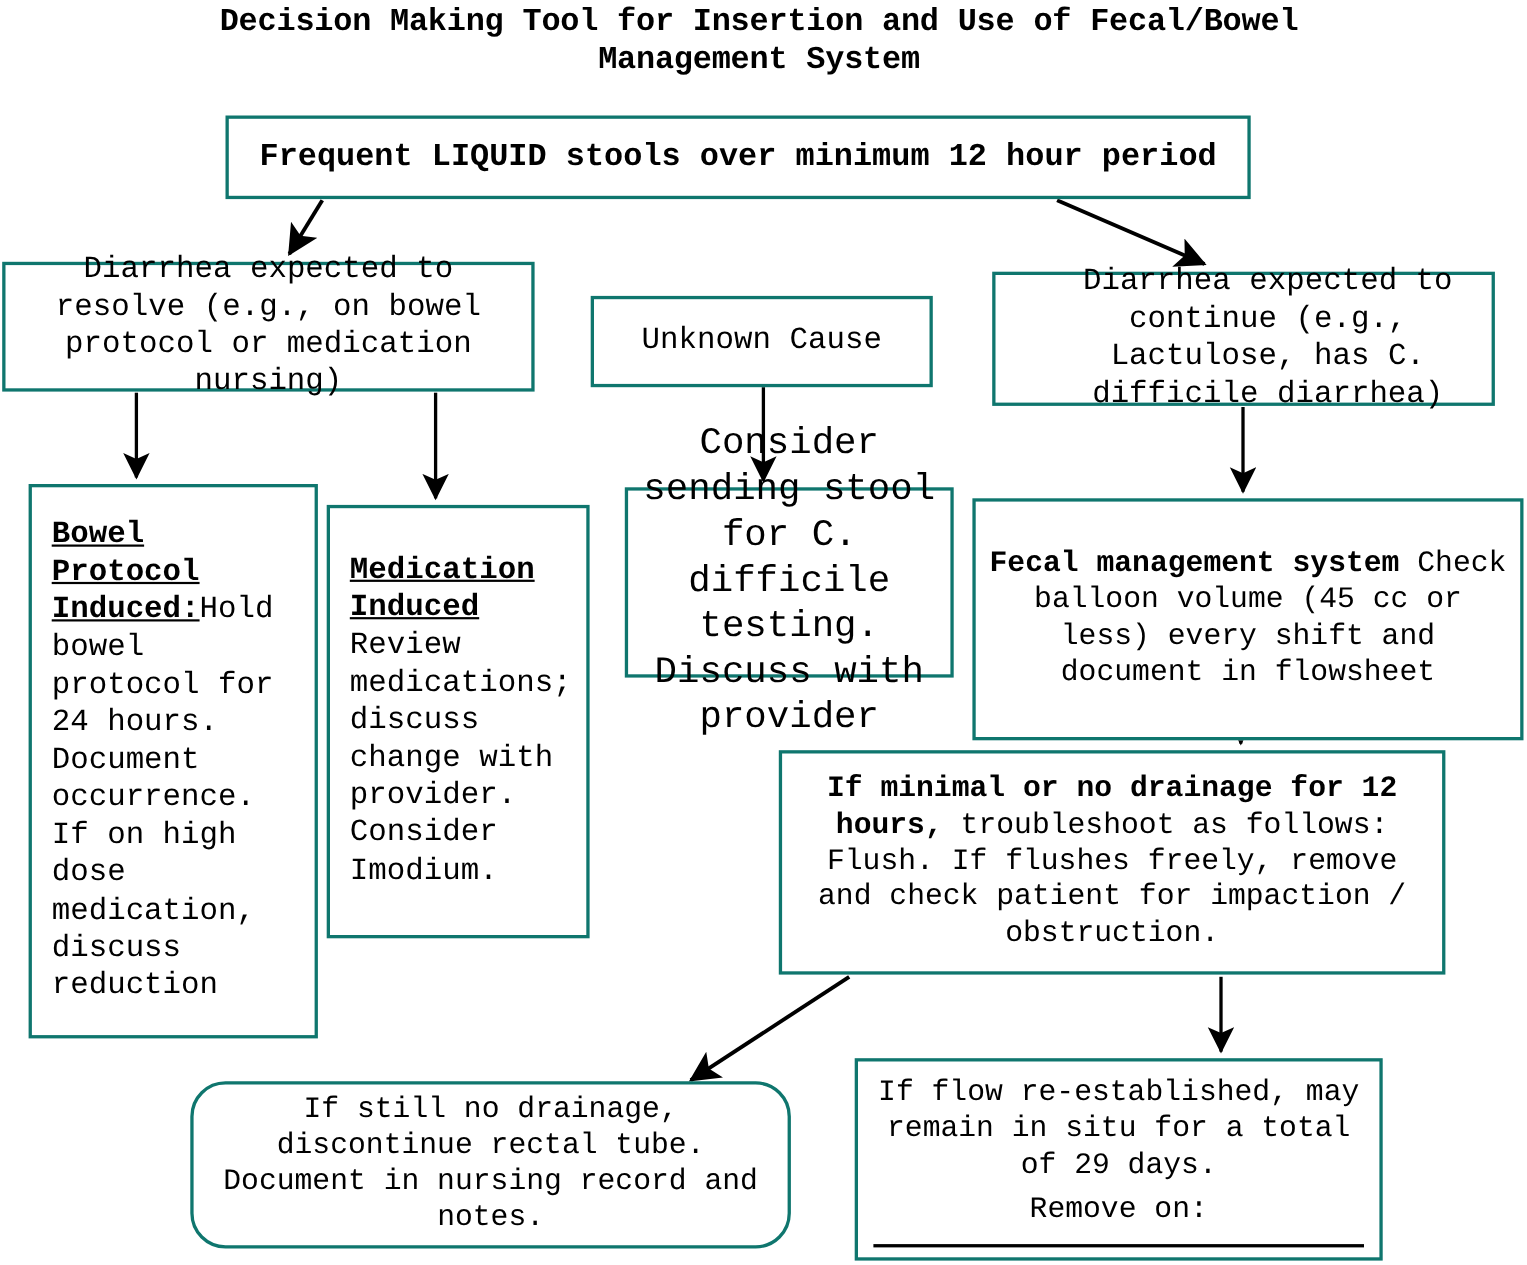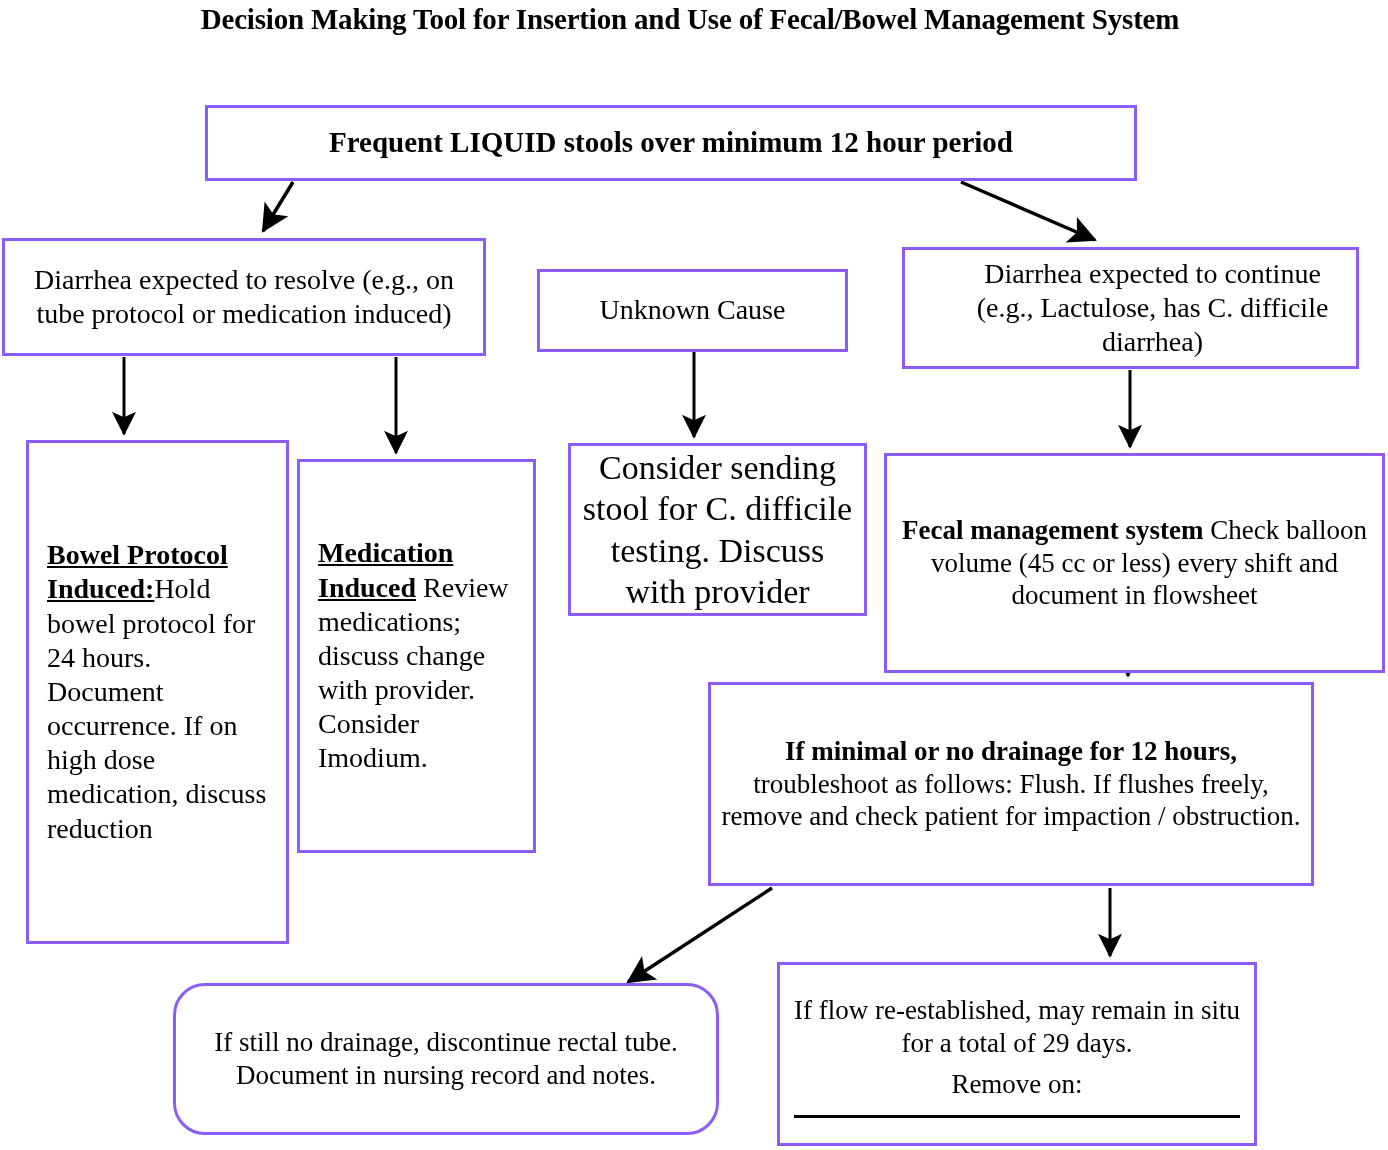--- a/index.html
+++ b/index.html
@@ -5,39 +5,39 @@
   html, body {
     margin: 0;
     padding: 0;
     background: #ffffff;
   }
   #canvas {
     position: relative;
     width: 1388px;
     height: 1150px;
     background: #ffffff;
-    font-family: Liberation Serif, serif;
+    font-family: Liberation Mono, monospace;
     color: #000000;
     overflow: hidden;
   }
   #title {
     position: absolute;
     left: 180px;
     top: 2px;
     width: 1020px;
     text-align: center;
     font-size: 29px;
     font-weight: bold;
     line-height: 1.22;
     letter-spacing: -0.2px;
   }
   .node {
     position: absolute;
     box-sizing: border-box;
-    border: 3px solid #8b5cf6;
+    border: 3px solid #0f766e;
     background: #ffffff;
     display: flex;
     flex-direction: column;
     justify-content: center;
     line-height: 1.22;
   }
   .node .txt { display: block; }
   .center { text-align: center; }
   .left { text-align: left; }
   .b { font-weight: bold; }
@@ -105,21 +105,21 @@
     <line x1="772" y1="888" x2="628" y2="982" stroke="#000000" stroke-width="3.5" marker-end="url(#arrowhead)"></line>
 
     <line x1="1110" y1="888" x2="1110" y2="956" stroke="#000000" stroke-width="3" marker-end="url(#arrowhead)"></line>
   </svg>
 
   <div class="node center" id="node-top">
     <span class="txt pad-c">Frequent LIQUID stools over minimum 12 hour period</span>
   </div>
 
   <div class="node center" id="node-resolve">
-    <span class="txt pad-c">Diarrhea expected to resolve (e.g., on tube protocol or medication induced)</span>
+    <span class="txt pad-c">Diarrhea expected to resolve (e.g., on bowel protocol or medication nursing)</span>
   </div>
 
   <div class="node center" id="node-unknown">
     <span class="txt pad-c">Unknown Cause</span>
   </div>
 
   <div class="node center" id="node-continue">
     <span class="txt pad-c">Diarrhea expected to continue (e.g., Lactulose, has C. difficile diarrhea)</span>
   </div>
 

